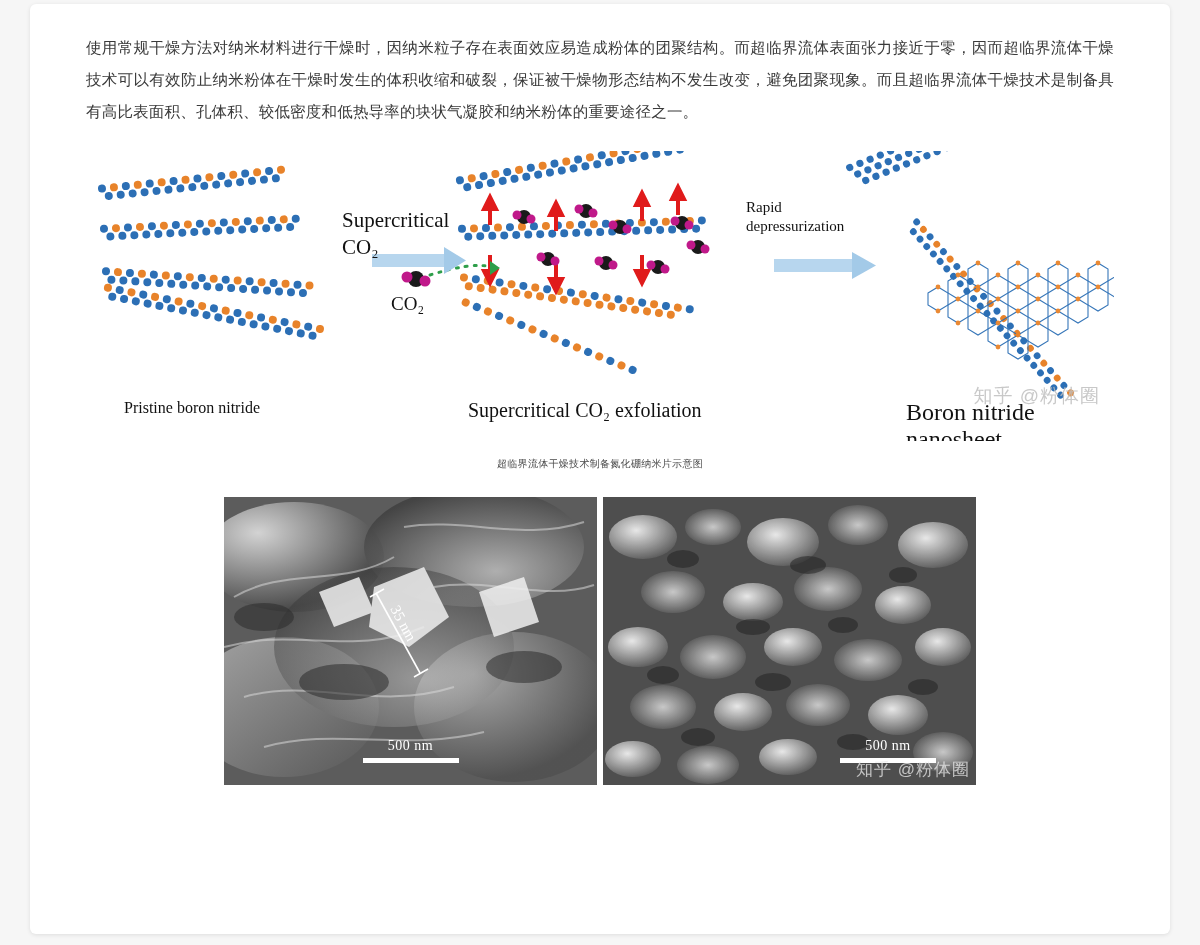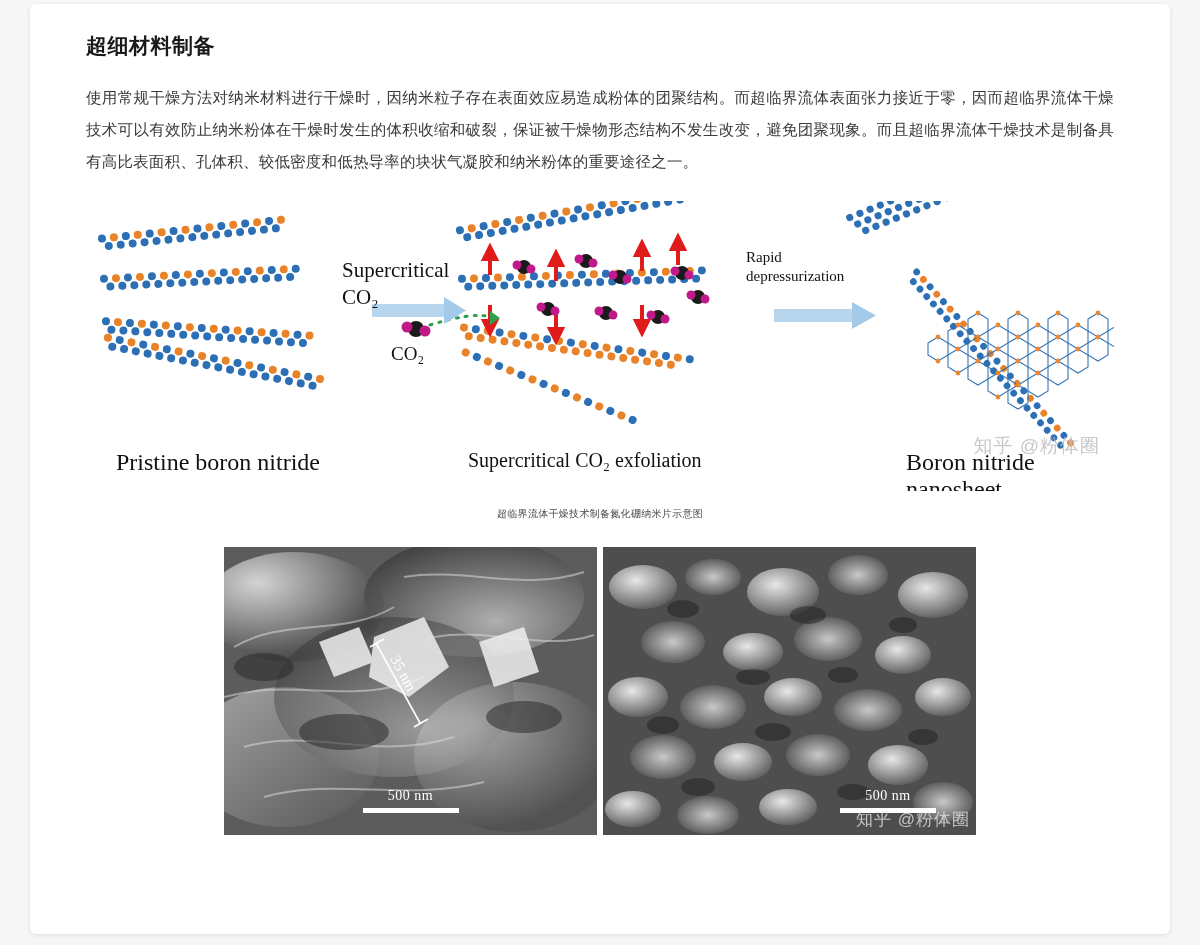--- a/index.html
+++ b/index.html
@@ -122,21 +122,20 @@
     font-size: 15px;
     transform: rotate(62deg);
   }
 </style>
 </head>
 <body>
 
 <div class="page-card">
   <div class="content">
 
-    <h2 class="section-title">超细材料制备</h2>
 
     <p class="body-text">使用常规干燥方法对纳米材料进行干燥时，因纳米粒子存在表面效应易造成粉体的团聚结构。而超临界流体表面张力接近于零，因而超临界流体干燥技术可以有效防止纳米粉体在干燥时发生的体积收缩和破裂，保证被干燥物形态结构不发生改变，避免团聚现象。而且超临界流体干燥技术是制备具有高比表面积、孔体积、较低密度和低热导率的块状气凝胶和纳米粉体的重要途径之一。</p>
 
     <div class="figure-block">
       <div class="fig1">
 
         <svg width="1028" height="290" viewBox="0 0 1028 290" style="position:absolute;left:0;top:0;">
           <defs>
             <g id="atomrowA">
               <circle cx="0" cy="0" r="4.2" fill="#2c6fb5"></circle>
@@ -748,21 +747,21 @@
           <span>CO₂</span>
         </div>
 
         <div class="fig-label" style="left:660px; top:47px; font-size:15px; line-height:1.25;">
           <span>Rapid</span><br>
           <span>depressurization</span>
         </div>
 
         <div class="fig-label" style="left:305px; top:142px; font-size:19px;">CO₂</div>
 
-        <div class="fig-label" style="left:30px; top:248px; font-size:24px;">Pristine boron nitride</div>
+        <div class="fig-label" style="left:38px; top:248px; font-size:16px;">Pristine boron nitride</div>
 
         <div class="fig-label" style="left:382px; top:248px; font-size:20px;">Supercritical CO₂ exfoliation</div>
 
         <div class="fig-label" style="left:820px; top:248px; font-size:24px;">Boron nitride nanosheet</div>
 
         <div class="watermark" style="right:14px; top:232px;">知乎 @粉体圈</div>
       </div>
 
       <div class="fig1-caption">超临界流体干燥技术制备氮化硼纳米片示意图</div>
     </div>

